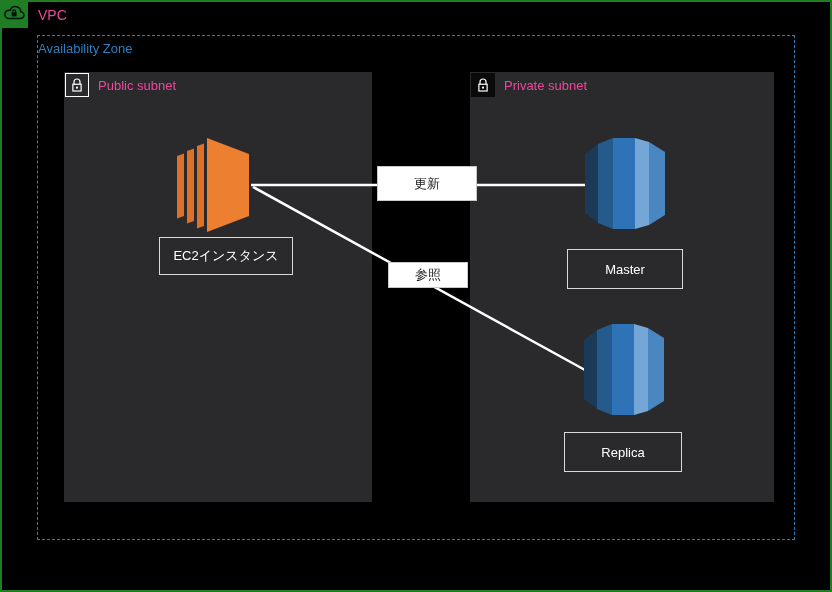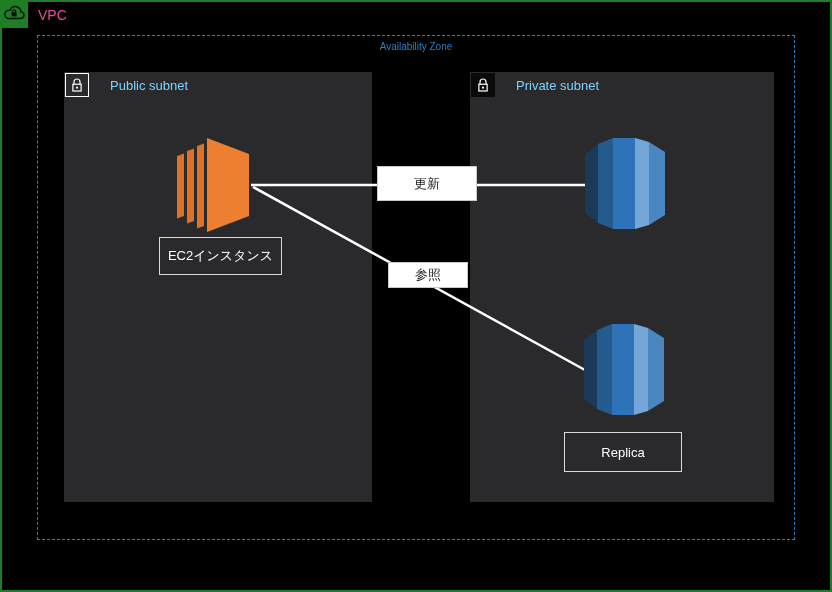--- a/index.html
+++ b/index.html
@@ -7,39 +7,39 @@
     position:relative;width:832px;height:592px;background:#000;
     border:2px solid var(--green);box-sizing:border-box;overflow:hidden;
     font-family:"Liberation Sans",sans-serif;
   }
   .vpc-icon{position:absolute;left:-2px;top:-2px;width:28px;height:28px;}
   .vpc-label{position:absolute;left:36px;top:5px;color:#ec4899;font-size:14px;}
   .az{
     position:absolute;left:35px;top:33px;width:758px;height:505px;
     border:1px dashed var(--az-blue);box-sizing:border-box;
   }
-  .az-label{position:absolute;left:0;right:0;top:5px;text-align:center;color:var(--az-blue);font-size:10px;}
+  .az-label{position:absolute;left:0;right:0;top:5px;text-align:left;color:var(--az-blue);font-size:13px;}
   .subnet{position:absolute;top:70px;height:430px;background:var(--panel);}
   .subnet.public{left:62px;width:308px;}
   .subnet.private{left:468px;width:304px;}
   .subnet-header{display:flex;align-items:center;padding:1px;}
   .lock-box{width:24px;height:24px;display:flex;align-items:center;justify-content:center;box-sizing:border-box;}
   .lock-box.outlined{border:1.5px solid #fff;}
   .lock-box.dark{background:#0a0a0a;}
-  .subnet-label{color:#7dd3fc;font-size:13px;margin-left:21px;}
+  .subnet-label{color:#ec4899;font-size:13px;margin-left:9px;}
   .edges-svg,.node-svg{position:absolute;}
   .edges-svg{left:0;top:0;width:832px;height:592px;pointer-events:none;}
   .node-svg.ec2{left:173px;top:130px;width:78px;height:100px;}
   .node-svg.master{left:583px;top:134px;width:80px;height:95px;}
   .node-svg.replica{left:582px;top:320px;width:80px;height:95px;}
   .name-box{
     position:absolute;border:1.5px solid #d9d9d9;color:#fff;font-size:13px;
     display:flex;align-items:center;justify-content:center;box-sizing:border-box;background:transparent;
   }
-  .name-box.ec2{left:157px;top:235px;width:123px;height:38px;}
+  .name-box.ec2{left:157px;top:235px;width:134px;height:38px;}
   .name-box.master{left:565px;top:247px;width:116px;height:40px;}
   .name-box.replica{left:562px;top:430px;width:118px;height:40px;}
   .edge-label{
     position:absolute;background:#fff;color:#1a1a1a;font-size:13px;border:1px solid #c9c9c9;
     display:flex;align-items:center;justify-content:center;box-sizing:border-box;
   }
   .edge-label.update{left:375px;top:164px;width:100px;height:35px;}
   .edge-label.read{left:386px;top:260px;width:80px;height:26px;}
 </style>
 </head>
@@ -107,18 +107,19 @@
 
   <svg class="node-svg replica" viewBox="0 0 80 95">
     <polygon points="0,18 13,8 13,87 0,77" fill="var(--db-dark)"></polygon>
     <polygon points="13,8 28,2 28,93 13,87" fill="var(--db-mid-dark)"></polygon>
     <polygon points="28,2 50,2 50,93 28,93" fill="var(--db-main)"></polygon>
     <polygon points="50,2 64,6 64,89 50,93" fill="var(--db-light)"></polygon>
     <polygon points="64,6 80,16 80,79 64,89" fill="var(--db-mid)"></polygon>
   </svg>
 
   <div class="name-box ec2">EC2インスタンス</div>
+  <div class="name-box master">Master</div>
   <div class="name-box replica">Replica</div>
 
   <div class="edge-label update">更新</div>
   <div class="edge-label read">参照</div>
 
 </div>
 
 </body></html>

